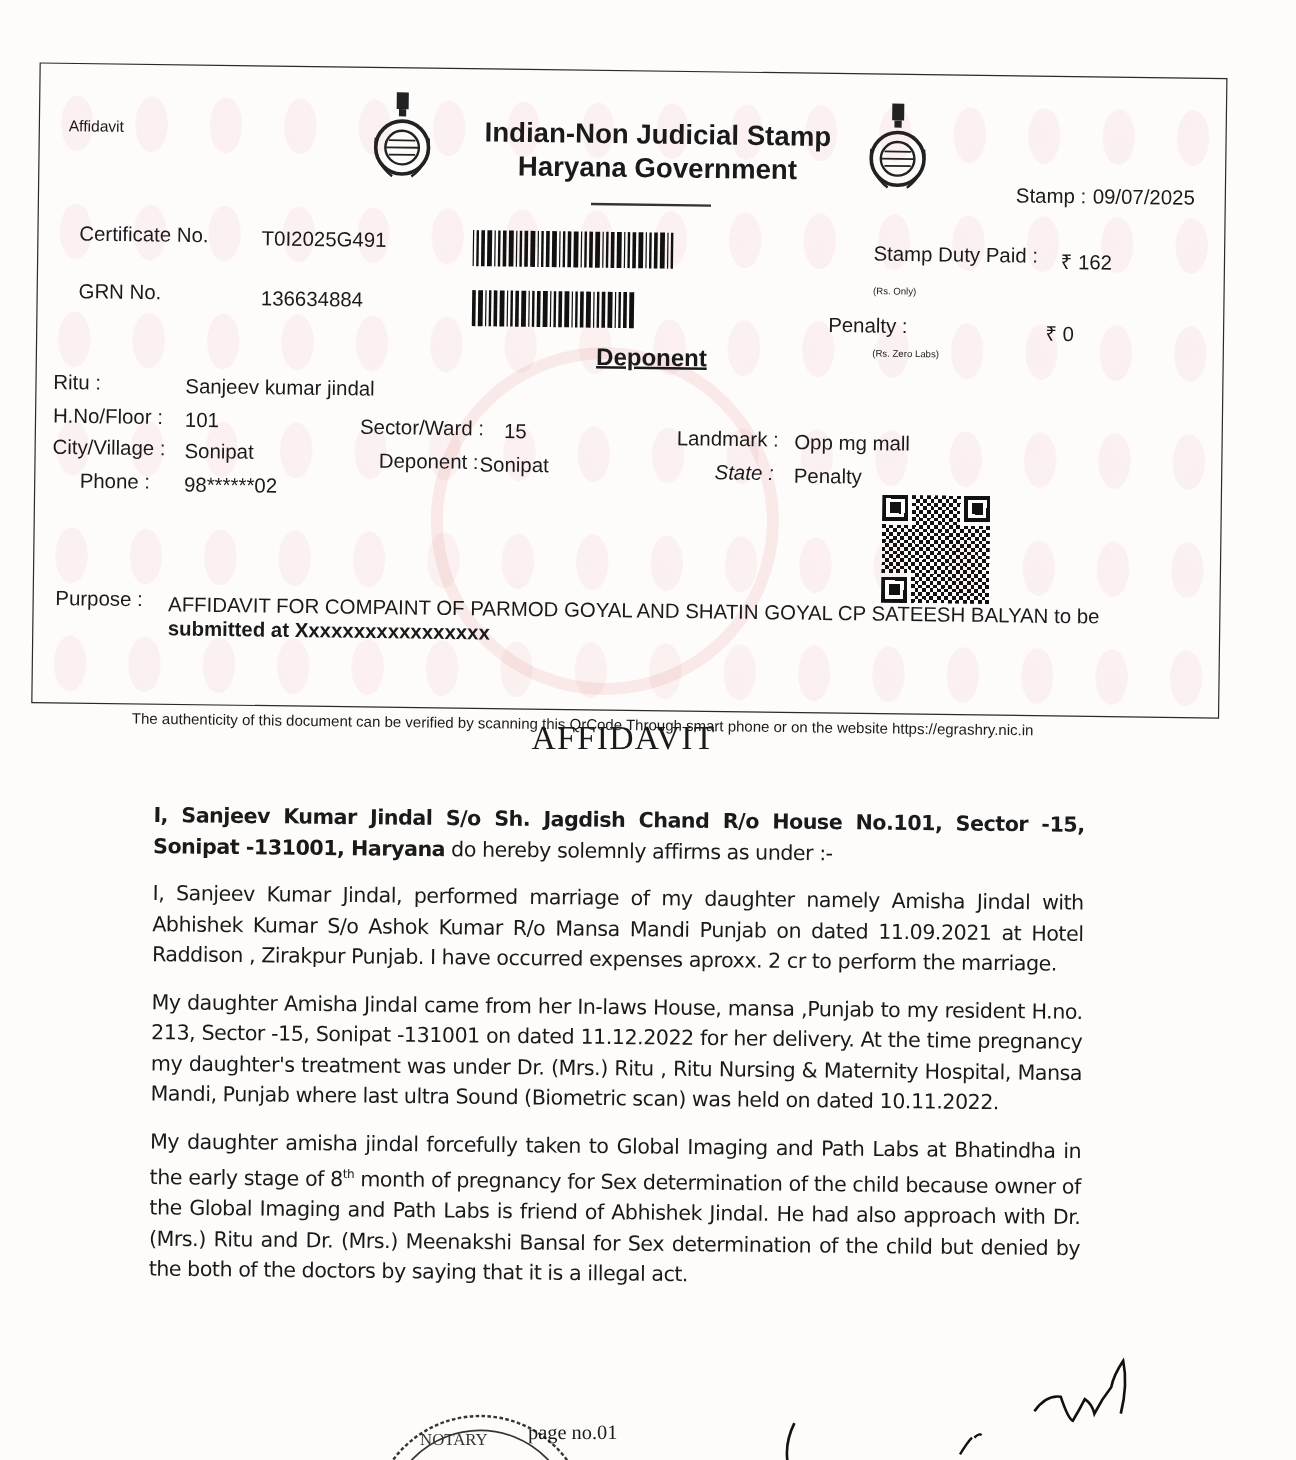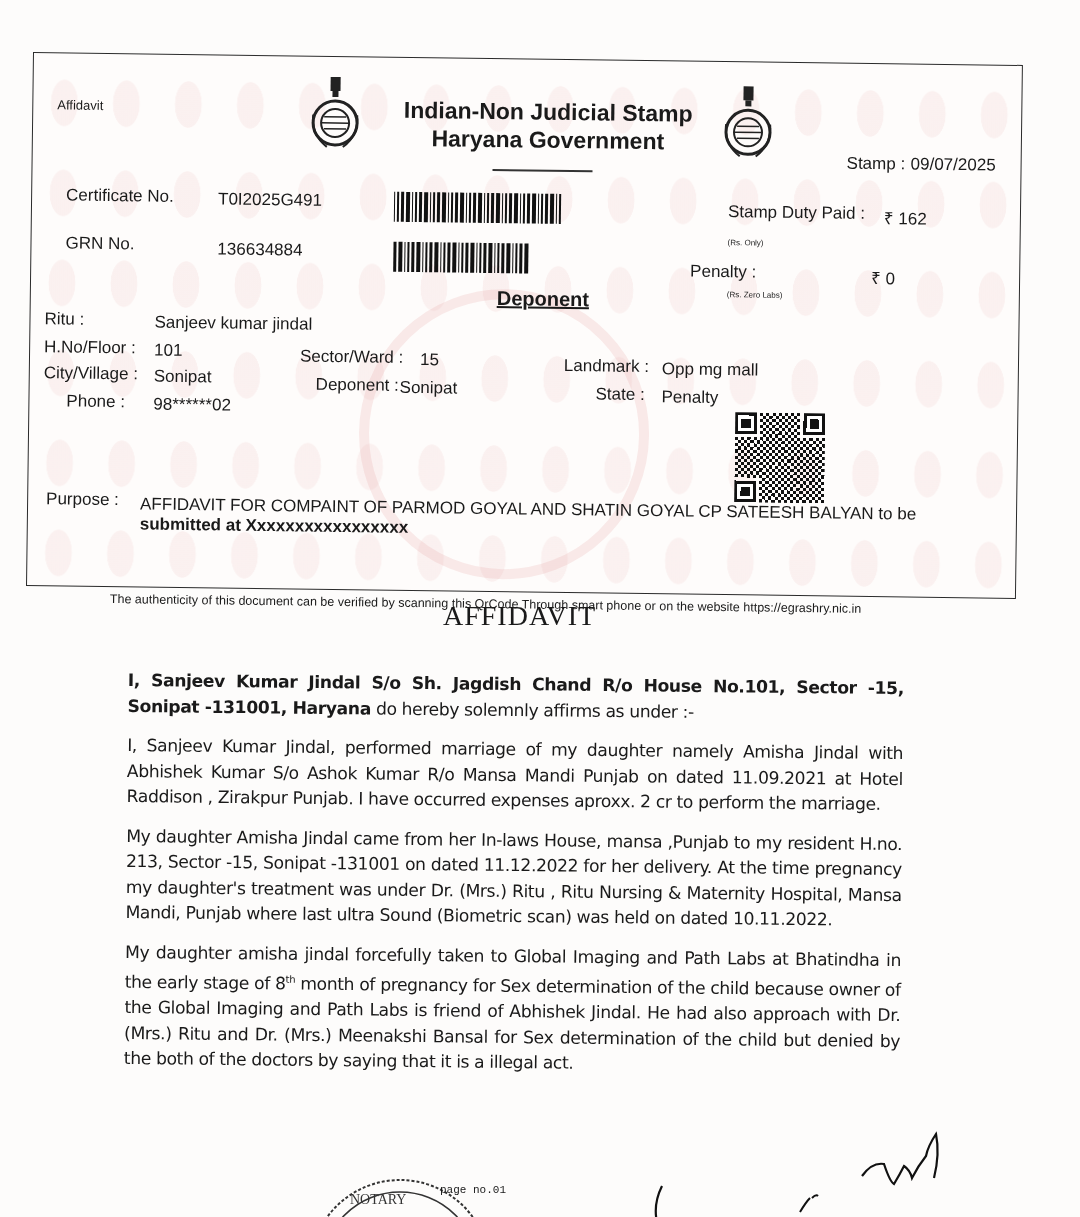--- a/index.html
+++ b/index.html
@@ -57,21 +57,21 @@
     font-family: "DejaVu Sans", sans-serif;
     font-size: 17.2px; line-height: 25.5px;
     text-align: justify;
     transform: rotate(0.6deg); transform-origin: 0 0;
     letter-spacing: -0.4px;
   }
   .body-text p { margin: 0 0 14px 0; }
   .bold { font-weight: bold; }
   .page-no {
     position: absolute; left: 440px; top: 1184px;
-    font-family: Liberation Mono, monospace; font-size: 11px;
+    font-family: Liberation Serif, serif; font-size: 17px;
   }
   .notary-seal {
     position: absolute; left: 300px; top: 1170px; width: 200px; height: 120px;
   }
   .signature { position: absolute; left: 640px; top: 1120px; width: 340px; height: 97px; }
 </style>
 </head>
 <body>
 
 <div class="stamp">
@@ -207,21 +207,21 @@
 
   <div class="abs lbl" style="left:534px;top:296px;">Landmark :</div>
   <div class="abs val" style="left:632px;top:298px;">Opp mg mall</div>
 
   <div class="abs lbl" style="left:14px;top:310px;">City/Village :</div>
   <div class="abs val" style="left:124px;top:312px;">Sonipat</div>
 
   <div class="abs lbl" style="left:286px;top:318px;">Deponent :</div>
   <div class="abs val" style="left:370px;top:320px;">Sonipat</div>
 
-  <div class="abs lbl" style="left:566px;top:324px;">State :</div>
+  <div class="abs lbl" style="left:566px;top:324px;font-style:italic;">State :</div>
   <div class="abs val" style="left:632px;top:326px;">Penalty</div>
 
   <div class="abs lbl" style="left:5px;top:338px;margin-left:32px;">Phone :</div>
   <div class="abs val" style="left:124px;top:340px;">98******02</div>
 
   <svg class="abs qr" style="left:706px;top:350px;" viewBox="0 0 29 29" shape-rendering="crispEdges" id="qr">
       <rect x="8" y="0" width="1" height="1" fill="#111"></rect>
       <rect x="10" y="0" width="1" height="1" fill="#111"></rect>
       <rect x="12" y="0" width="1" height="1" fill="#111"></rect>
       <rect x="14" y="0" width="1" height="1" fill="#111"></rect>

